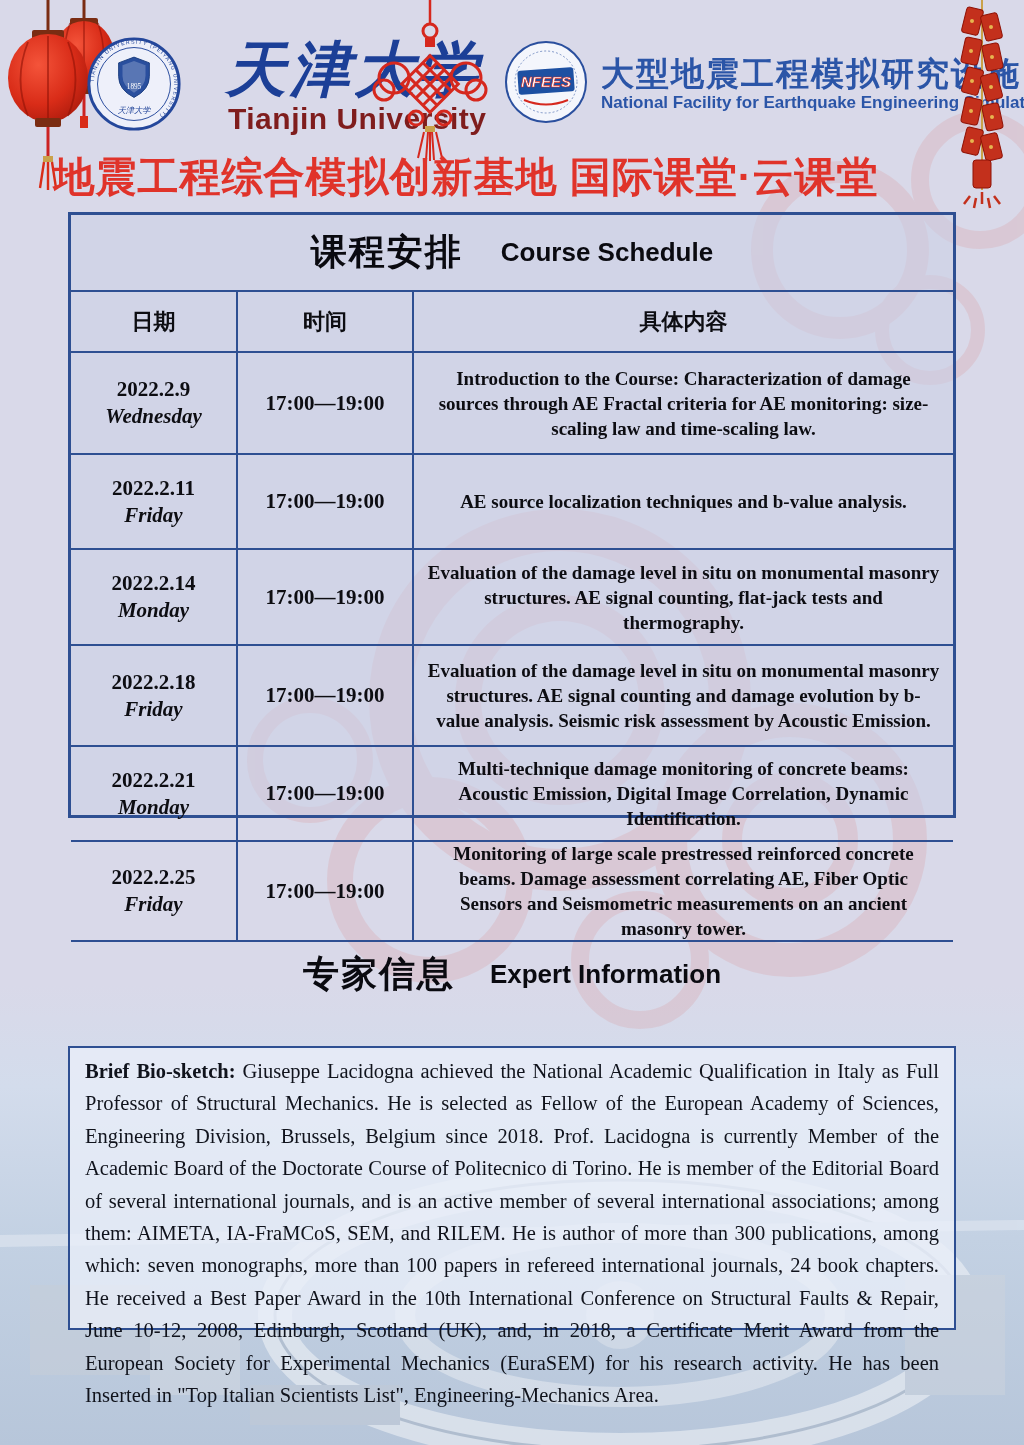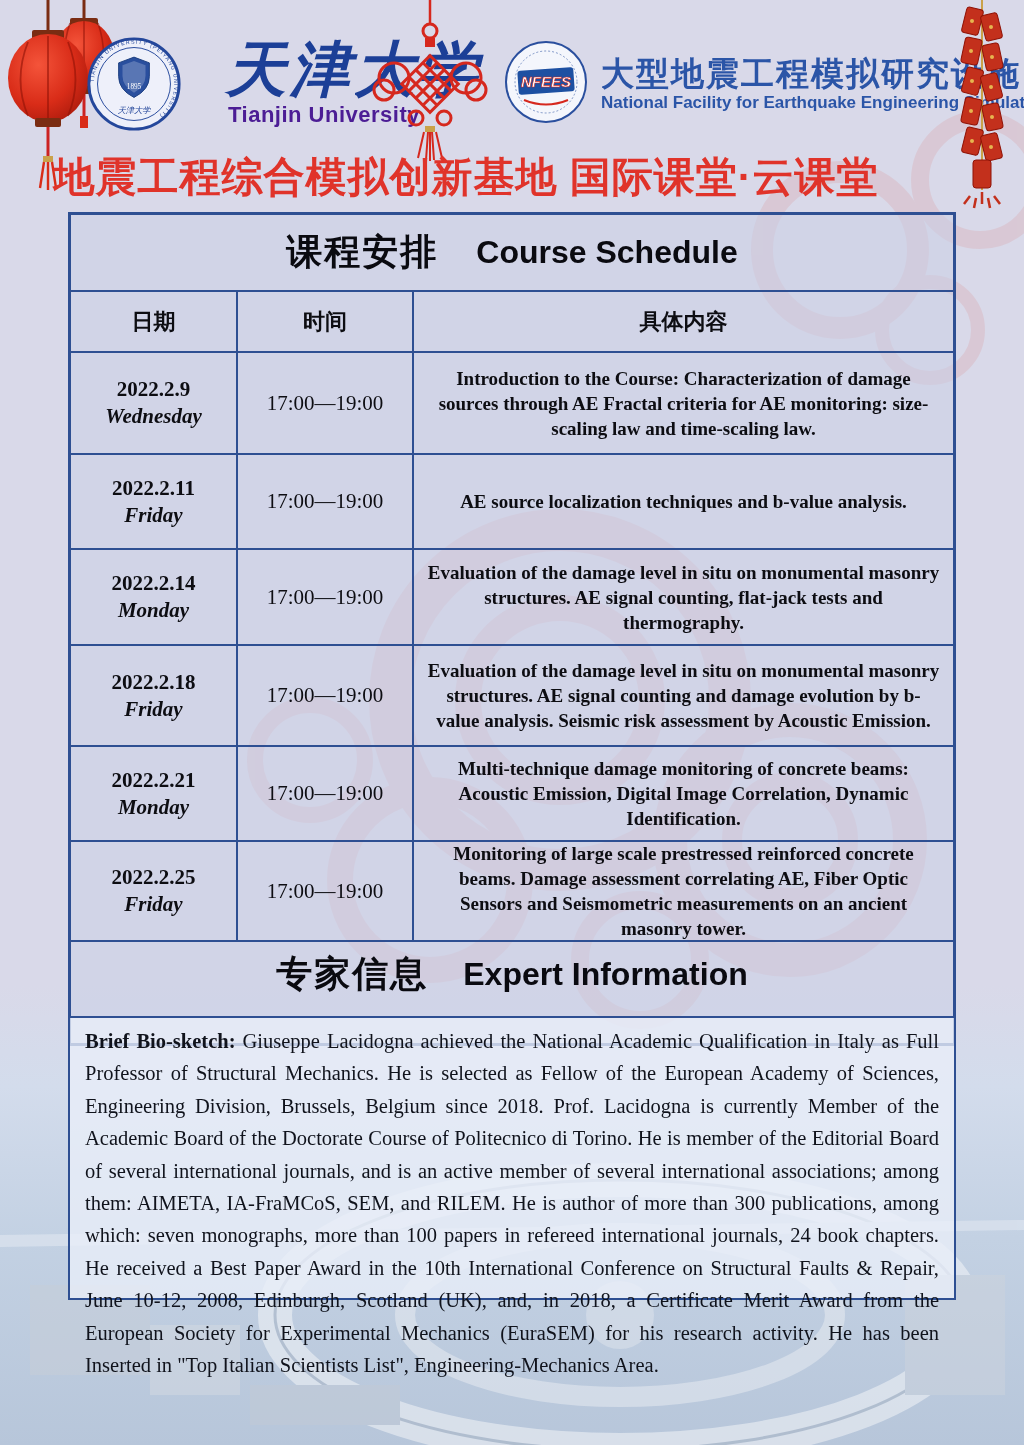--- a/index.html
+++ b/index.html
@@ -17,67 +17,67 @@
   .photo-bg svg{position:absolute; left:0; bottom:0;}
   
   .swirls{left:0; top:0; width:1024px; height:1445px; pointer-events:none;}
   
   .uni-cn{
     left:226px; top:34px; width:330px; height:70px;
     font-size:60px; font-weight:bold; font-style:italic; color:#1c3f97;
     font-family:"DejaVu Serif", serif; letter-spacing:4px; line-height:70px;
   }
   .uni-en{
-    left:228px; top:102px; font-size:22px; font-weight:bold; color:#4c1d95;
+    left:228px; top:102px; font-size:30px; font-weight:bold; color:#7f1d1d;
     font-family:"Liberation Sans", sans-serif; letter-spacing:0.5px;text-align:right;
   }
   .fac-cn{
     left:601px; top:52px; width:380px; font-size:33px; font-weight:bold; color:#2b55a7;
     font-family:"Liberation Sans", sans-serif; letter-spacing:2px; white-space:nowrap;
   }
   .fac-en{
     left:601px; top:93px; width:380px; font-size:17px; font-weight:bold; color:#2b55a7;
     font-family:"Liberation Sans", sans-serif; white-space:nowrap;
   }
   .main-title{
     left:0; top:150px; width:932px; text-align:center;
     font-size:41px; font-weight:bold; color:#e0332a;
     font-family:"Liberation Sans", sans-serif; letter-spacing:1px; white-space:nowrap;
   }
   
   .tbl{
-    left:68px; top:212px; width:888px; height:834px; box-sizing:border-box;
+    left:68px; top:212px; width:888px; height:606px; box-sizing:border-box;
     border:3px solid #2e4f92;
     display:grid;
     grid-template-columns:165px 176px 1fr;
     grid-template-rows:75px 61px 102px 95px 96px 101px 95px 100px 67px;
     background:rgba(203,208,230,0.55);
   }
   .cell{
     box-sizing:border-box; display:flex; flex-direction:column;
     align-items:center; justify-content:center; text-align:center;
     border-top:2px solid #2e4f92; color:#0d0d12;
   }
   .cell.bl{border-left:2px solid #2e4f92;}
   .tr-banner{
     grid-column:1 / -1; box-sizing:border-box;
     display:flex; align-items:center; justify-content:center; gap:38px;
     font-weight:bold; color:#0a0a10;
   }
   .tr-banner .cn{font-family:"Liberation Sans", sans-serif; font-size:36px; letter-spacing:2px;}
-  .tr-banner .en{font-family:"Liberation Sans", sans-serif; font-size:32px; letter-spacing:0px;}
+  .tr-banner .en{font-family:"Liberation Sans", sans-serif; font-size:26px; letter-spacing:0px;}
   .tr-banner.bt{border-top:2px solid #2e4f92;gap:35px;}
   .colhead{font-family:"Liberation Sans", sans-serif; font-size:22px; font-weight:bold;}
   .date-line{font-size:21px; font-weight:bold; line-height:27px;}
   .day-line{font-size:21px; font-weight:bold; font-style:italic; line-height:27px;}
-  .time-line{font-size:21px; font-weight:normal;}
+  .time-line{font-size:21px; font-weight:bold;}
   .content-line{font-size:19px; font-weight:bold; line-height:25px; padding:0 12px;}
   
   .bio-box{
-    left:68px; top:1016px; width:888px; height:284px; box-sizing:border-box;
+    left:68px; top:1046px; width:888px; height:284px; box-sizing:border-box;
     border:2px solid #2e4f92; background:rgba(233,238,249,0.78);
     padding:7px 15px 0 15px;
   }
   .bio-box p{
     margin:0; font-size:20.5px; line-height:32.4px; text-align:justify; color:#10131c;
   }
   .bio-box .lbl{font-weight:bold;}
   .doc-number{
     right:62px; top:1402px; font-size:23px; font-weight:bold; color:#e5291d;
     font-family:"Liberation Serif", serif; letter-spacing:0.5px;margin-top:44px;

